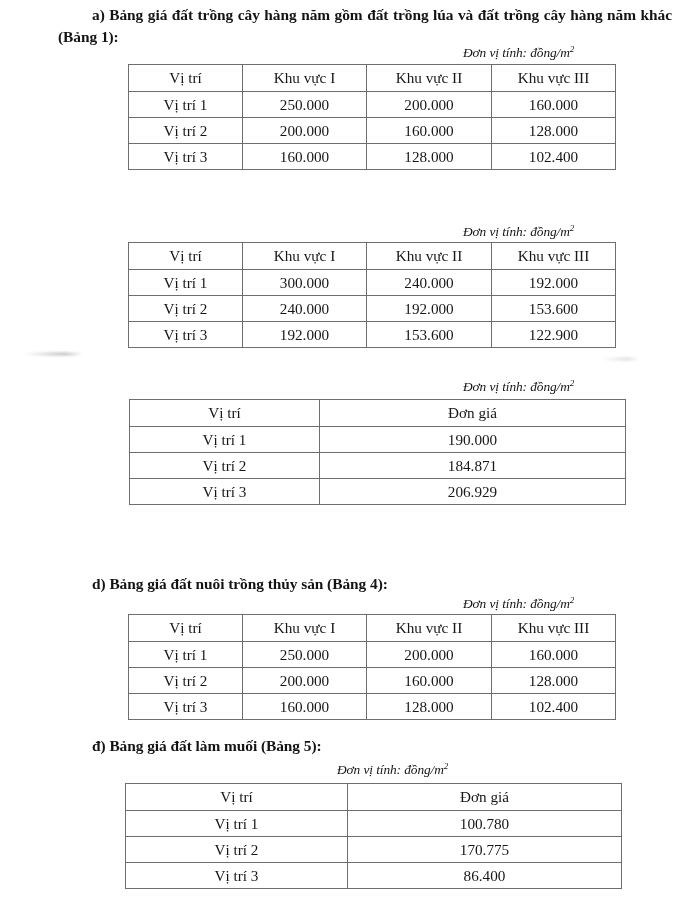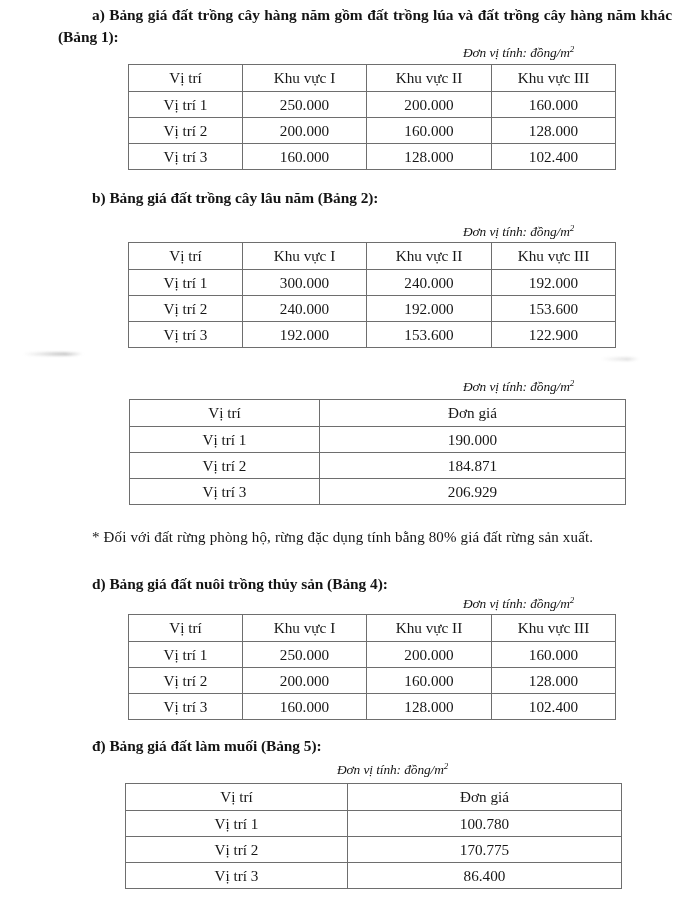--- a/index.html
+++ b/index.html
@@ -183,21 +183,20 @@
       </tr>
       <tr>
         <td>Vị trí 3</td>
         <td>160.000</td>
         <td>128.000</td>
         <td>102.400</td>
       </tr>
     </tbody>
   </table>
 
-  <p class="para bold indent heading-b">b) Bảng giá đất trồng cây lâu năm (Bảng 2):</p>
 
   <div class="unit unit-2"><span>Đơn vị tính: đồng/m</span><sup>2</sup></div>
 
   <table class="grid t-wide table-2">
     <colgroup>
         <col class="c-pos">
         <col class="c-k1">
         <col class="c-k2">
         <col class="c-k3">
       </colgroup>
@@ -254,21 +253,20 @@
         <td>Vị trí 2</td>
         <td>184.871</td>
       </tr>
       <tr>
         <td>Vị trí 3</td>
         <td>206.929</td>
       </tr>
     </tbody>
   </table>
 
-  <p class="para note indent note-star">* Đối với đất rừng phòng hộ, rừng đặc dụng tính bằng 80% giá đất rừng sản xuất.</p>
 
   <p class="para bold indent heading-d">d) Bảng giá đất nuôi trồng thủy sản (Bảng 4):</p>
 
   <div class="unit unit-4"><span>Đơn vị tính: đồng/m</span><sup>2</sup></div>
 
   <table class="grid t-wide table-4">
     <colgroup>
         <col class="c-pos">
         <col class="c-k1">
         <col class="c-k2">

